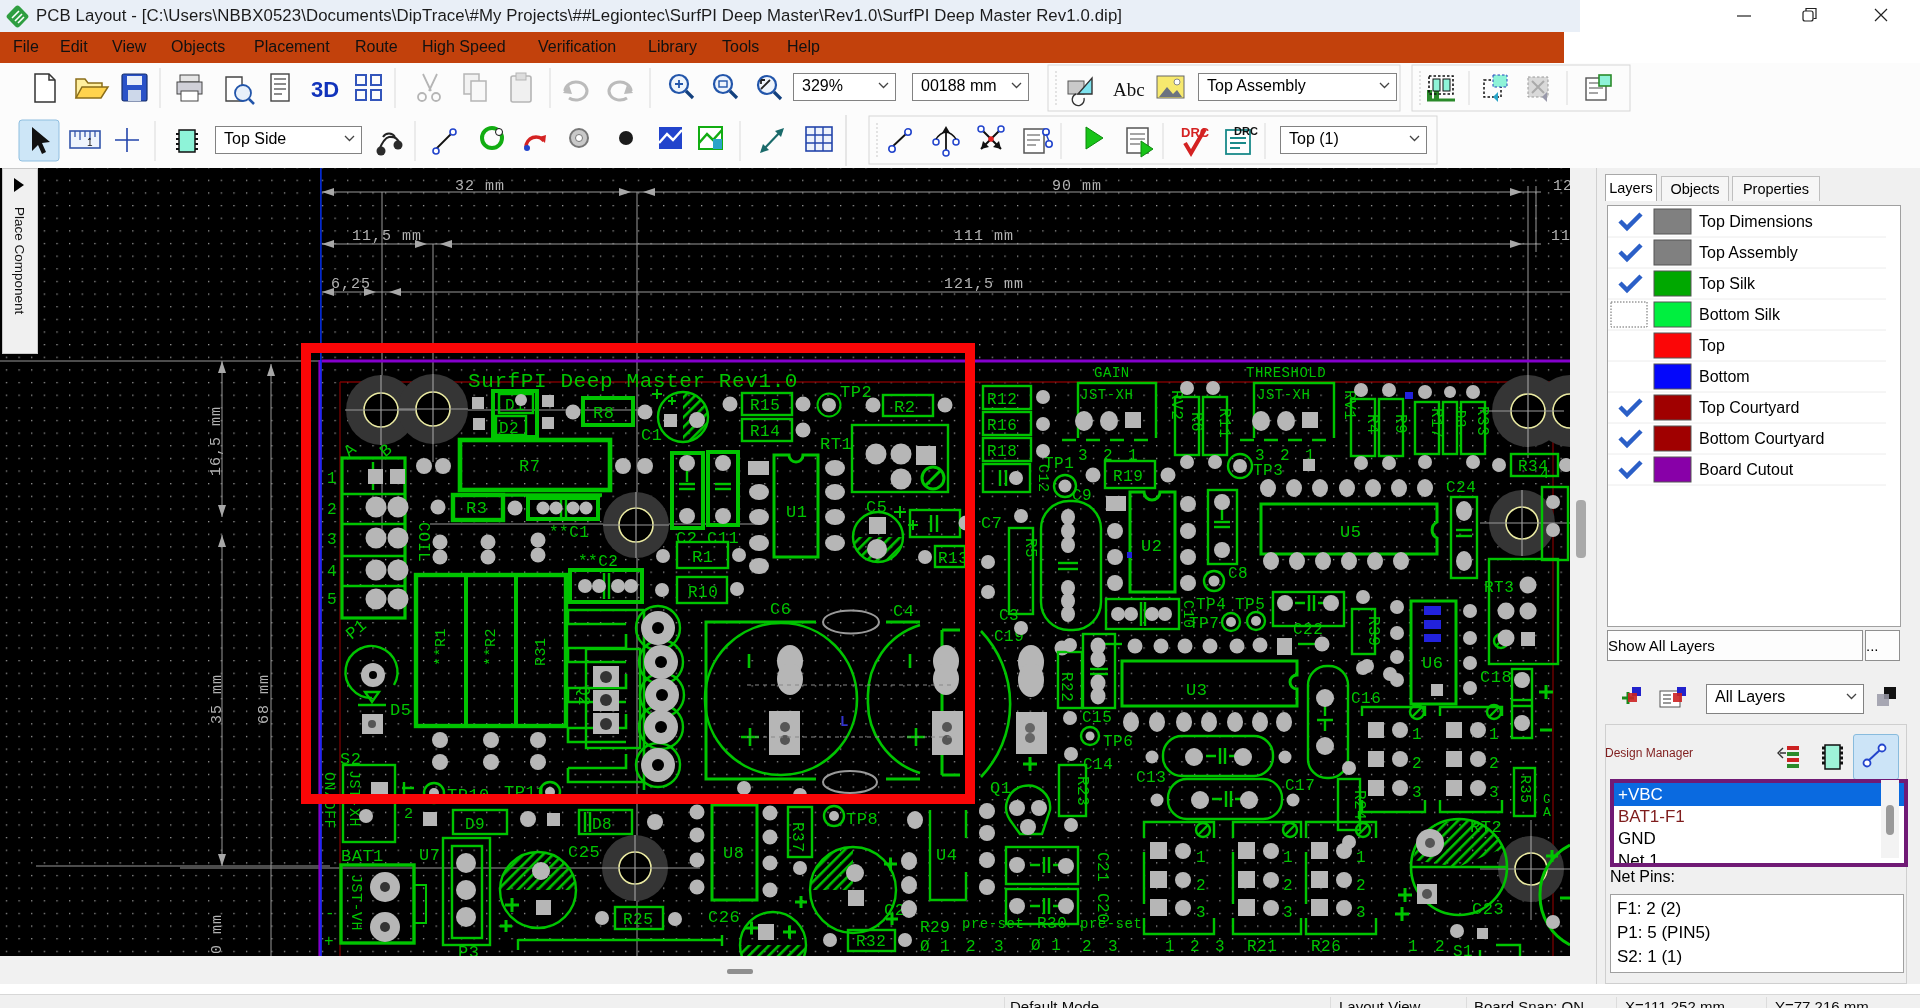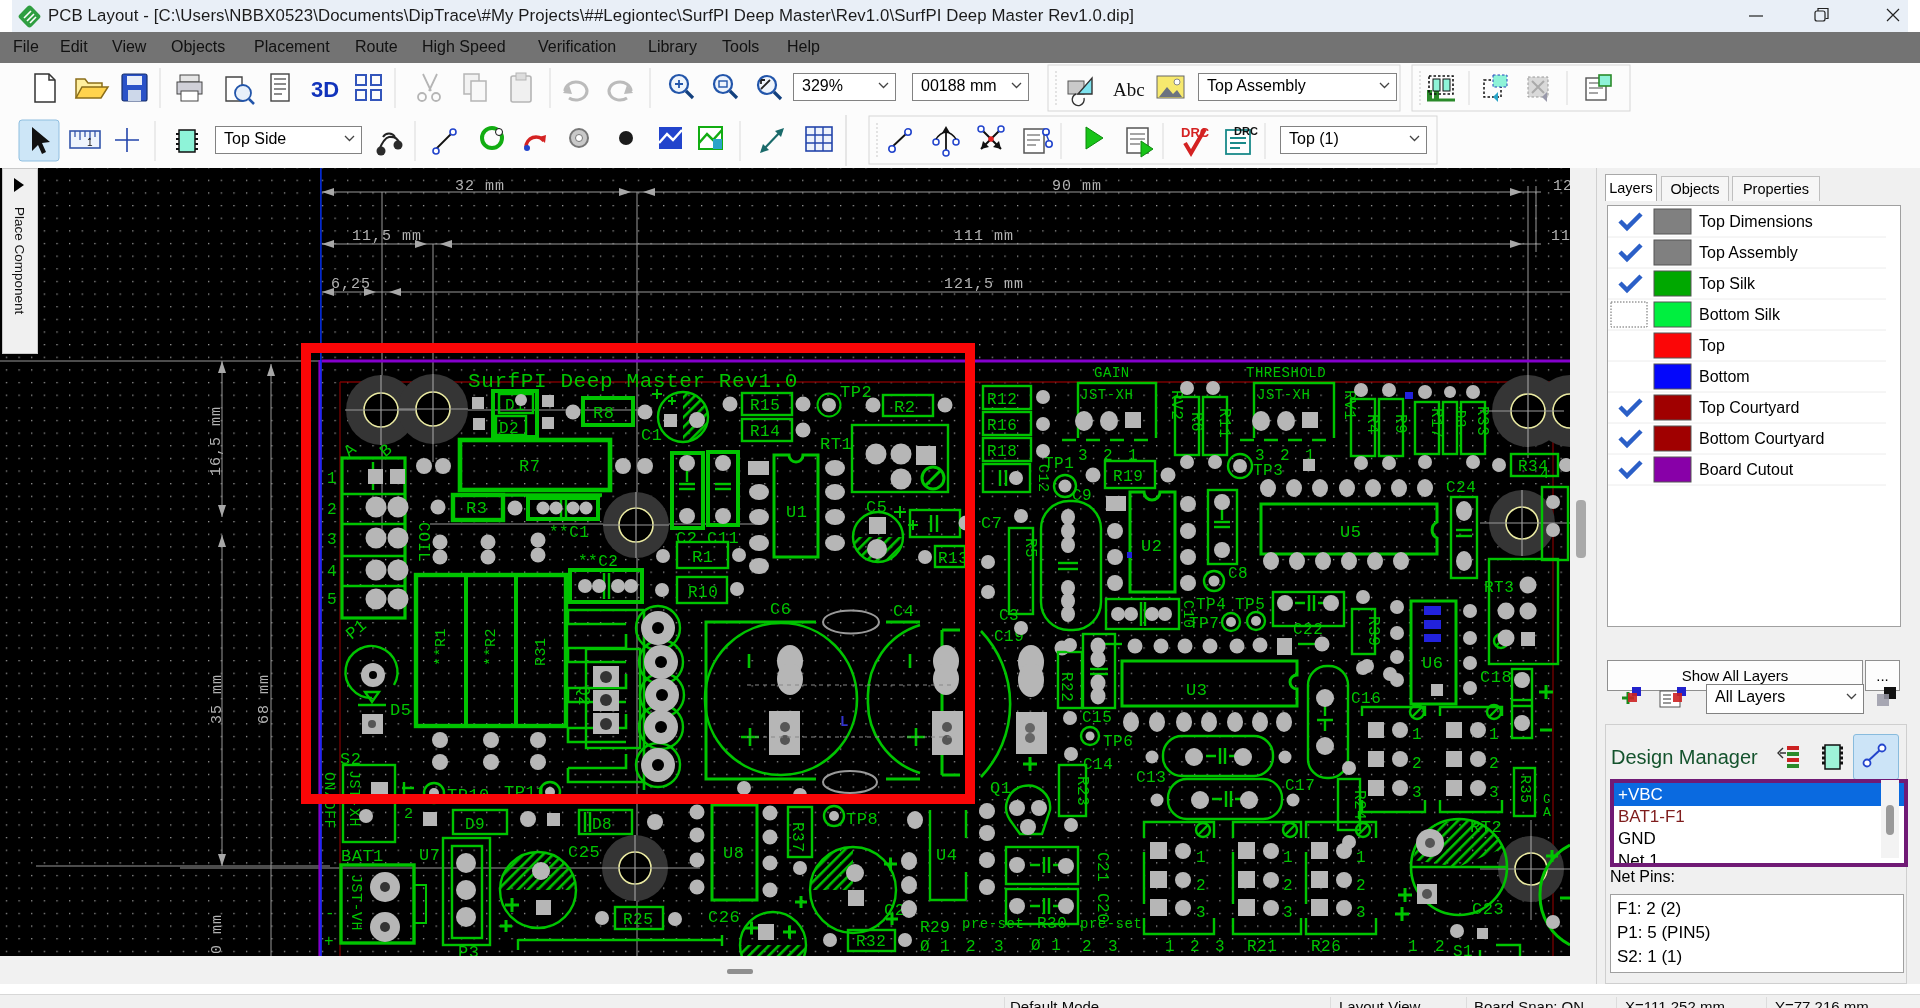--- a/index.html
+++ b/index.html
@@ -1,35 +1,35 @@
 <!DOCTYPE html>
 <html><head>
 <meta charset="utf-8">
 <style>
 html,body{margin:0;padding:0;}
 body{width:1920px;height:1008px;overflow:hidden;font-family:"Liberation Sans",sans-serif;background:#fff;}
 #root{position:absolute;left:0;top:0;width:1920px;height:1008px;}
 .abs{position:absolute;}
-#titlebar{left:12px;top:0;width:1896px;height:32px;background:#e9eff7;}
+#titlebar{left:0;top:0;width:1580px;height:32px;background:#e9eff7;}
 #titletext{left:36px;top:6px;font-size:16.8px;letter-spacing:0.1px;color:#1b1b1b;white-space:nowrap;}
-#menubar{left:0;top:32px;width:1920px;height:31px;background:#737373;}
+#menubar{left:0;top:32px;width:1564px;height:31px;background:#c2410c;}
 .menuitem{position:absolute;top:6px;font-size:16px;color:#111;}
 #tb1{left:0;top:63px;width:1920px;height:50px;background:#fcfcfc;}
 #tb2{left:0;top:113px;width:1920px;height:55px;background:#fcfcfc;border-bottom:1px solid #d9d9d9;}
 .combo{position:absolute;background:#fff;border:1px solid #828282;font-size:16px;color:#000;}
 .combo span{position:absolute;left:8px;top:3px;white-space:nowrap;}
 .combo svg{position:absolute;right:6px;top:8px;}
 #statusbar{left:0;top:984px;width:1920px;height:24px;background:#f0f0f0;border-top:1px solid #d7d7d7;font-size:15px;color:#0a0a0a;margin-top:10px;}
 .st{position:absolute;top:3px;white-space:nowrap;}
 #rightpanel{left:1596px;top:168px;width:324px;height:816px;background:#f0f0f0;border-left:1px solid #d0d0d0;}
 #hscroll{left:0;top:956px;width:1570px;height:28px;background:#f1f1f1;}
 #vscroll{left:1570px;top:168px;width:26px;height:788px;background:#f1f1f1;}
 #pctab{left:2px;top:168px;width:34px;height:184px;background:#f0f0f0;border:1px solid #c9c9c9;}
 .vtext{position:absolute;writing-mode:vertical-rl;font-size:13.5px;color:#111;}
-.btn{position:absolute;background:#fdfdfd;border:1px solid #8f8f8f;font-size:15px;color:#000;text-align:center;margin-top:30px;}
+.btn{position:absolute;background:#fdfdfd;border:1px solid #8f8f8f;font-size:15px;color:#000;}
 .tab{position:absolute;font-size:14.5px;color:#000;background:#f6f6f6;border:1px solid #bfbfbf;border-bottom:none;text-align:center;}
 </style>
 </head>
 <body>
 <div id="root">
   <div class="abs" id="titlebar">
     <svg class="abs" style="left:6px;top:5px" width="23" height="23" viewBox="0 0 23 23">
       <rect x="3" y="3" width="17" height="17" rx="3" transform="rotate(45 11.5 11.5)" fill="#2f9e41"></rect>
       <path d="M6 13 L13 6 M9 16 L16 9 M12 18 L18 12" stroke="#fff" stroke-width="1.6"></path>
     </svg>
@@ -1232,21 +1232,21 @@
         <span>All Layers</span>
         <svg width="11" height="7">
           <path d="M1 1 L5.5 5.5 L10 1" fill="none" stroke="#444" stroke-width="1.3"></path>
         </svg>
       </div>
     <svg class="abs" style="left:276px;top:517px" width="26" height="26" viewBox="0 0 26 26">
       <rect x="11" y="2" width="12" height="12" fill="#111"></rect>
         <rect x="4" y="9" width="12" height="12" fill="#9a9aa8" opacity="0.85"></rect>
     </svg>
     <div class="abs" style="left:8px;top:556px;width:300px;height:258px;border:1px solid #cfcfcf;background:#f0f0f0"></div>
-    <div class="abs" style="left:14px;top:578px;font-size:20px;color:#14532d">Design Manager</div>
+    <div class="abs" style="left:8px;top:578px;font-size:12px;color:#7f1d1d">Design Manager</div>
     <svg class="abs" style="left:178px;top:576px" width="26" height="26" viewBox="0 0 26 26">
       <path d="M8 4 l-5 5 5 5 M5 9 h6" stroke="#333" stroke-width="1.4" fill="none"></path>
       <rect x="12" y="2" width="12" height="4" fill="#cc2222"></rect>
         <rect x="12" y="8" width="12" height="4" fill="#2a8a2a"></rect>
       <rect x="12" y="14" width="12" height="4" fill="#cc2222"></rect>
         <rect x="12" y="20" width="12" height="4" fill="#2a8a2a"></rect>
     </svg>
     <svg class="abs" style="left:222px;top:574px" width="28" height="30" viewBox="0 0 28 30">
       <rect x="6" y="3" width="15" height="24" fill="#9ef3d8" stroke="#111" stroke-width="1.5"></rect>
       <path d="M3 6 h3 M3 11 h3 M3 16 h3 M3 21 h3 M21 6 h3 M21 11 h3 M21 16 h3 M21 21 h3" stroke="#111" stroke-width="3"></path>

